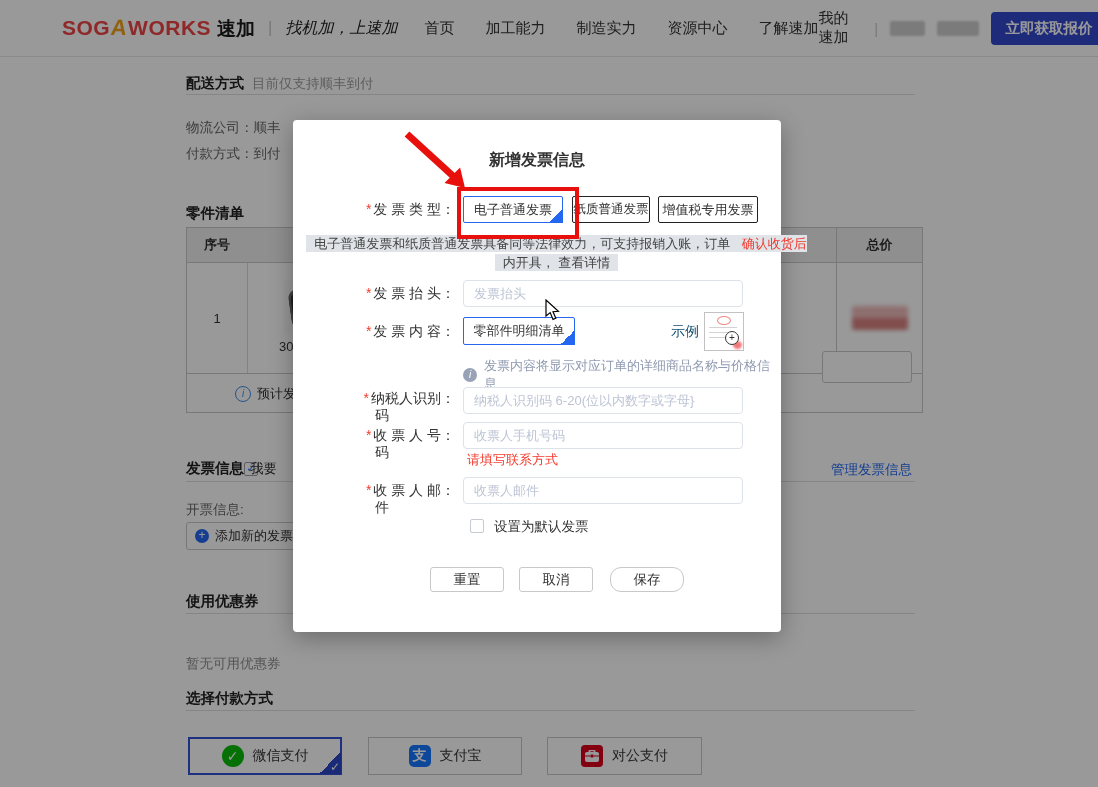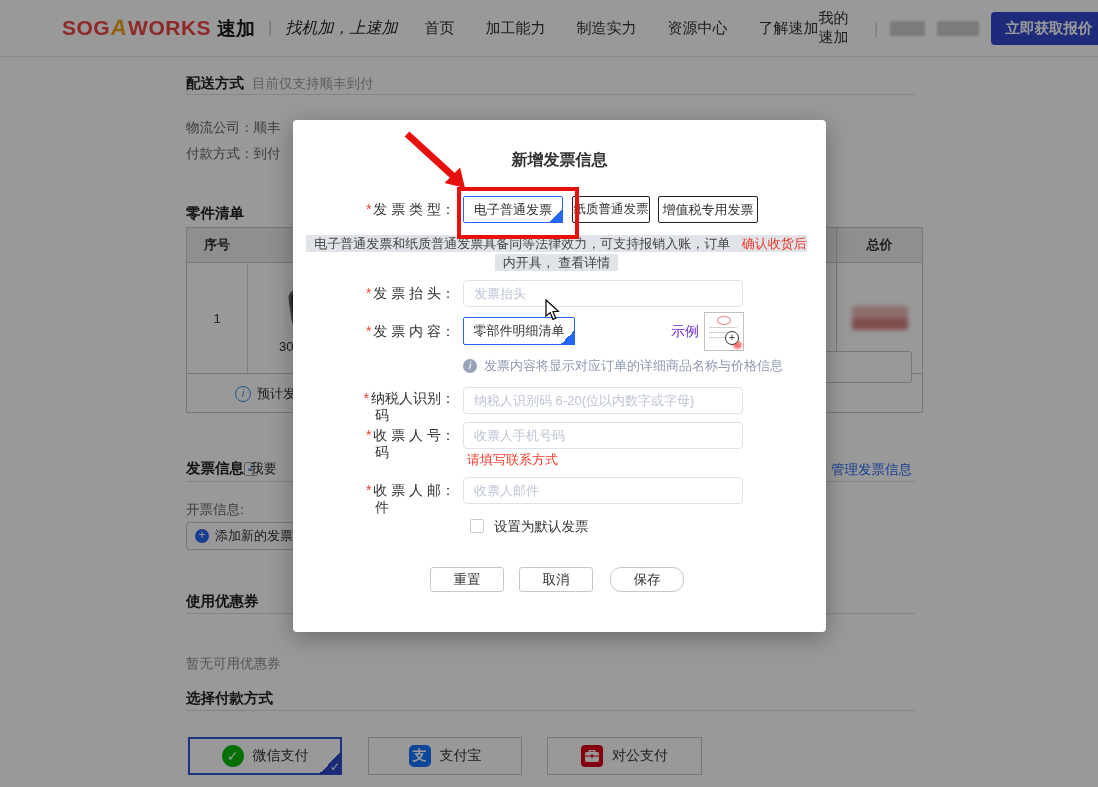--- a/index.html
+++ b/index.html
@@ -67,21 +67,21 @@
          display:flex;align-items:center;justify-content:center;}
   .ali-ic{width:22px;height:22px;border-radius:5px;background:#1677ff;color:#fff;font-size:14px;font-weight:bold;
           display:flex;align-items:center;justify-content:center;}
   .corp-ic{width:22px;height:22px;border-radius:4px;background:#d9001b;display:flex;align-items:center;justify-content:center;}
   .sel-corner{position:absolute;right:-1px;bottom:-1px;width:18px;height:18px;
       background:linear-gradient(to top left,#3353d6 50%,transparent 50%);color:#fff;font-size:10px;
       display:flex;align-items:flex-end;justify-content:flex-end;padding:0 1px 0 0;box-sizing:border-box;}
   .sel-corner-lg{width:22px;height:22px;font-size:12px;background:linear-gradient(to top left,#2d47c6 50%,transparent 50%);}
   
   .overlay{position:absolute;inset:0;background:rgba(0,0,0,.40);z-index:10;}
-  .modal{position:absolute;left:293px;top:120px;width:533px;height:512px;background:#fff;border-radius:4px;
+  .modal{position:absolute;left:293px;top:120px;width:488px;height:512px;background:#fff;border-radius:4px;
          z-index:20;box-shadow:0 6px 24px rgba(0,0,0,.3);}
   .m-title{position:absolute;top:30px;left:0;width:100%;text-align:center;font-weight:bold;font-size:16px;color:#333;}
   .flabel{position:absolute;left:42px;width:120px;text-align:right;font-size:14px;color:#333;white-space:pre;}
   .flabel2{position:absolute;left:82px;font-size:14px;color:#333;}
   .req{color:#f43b2d;margin-right:2px;}
   .tbtn{position:absolute;top:76px;height:27px;line-height:25px;text-align:center;box-sizing:border-box;
         border-radius:2px;font-size:13px;background:#fff;color:#333;white-space:nowrap;}
   .tbtn-sel{border:1px solid #2468f2;position:relative;}
   .tbtn-plain{border:1px solid #222;}
   .tcorner{position:absolute;right:-1px;bottom:-1px;width:15px;height:15px;
@@ -91,21 +91,21 @@
   .anno-arrow{position:absolute;left:108px;top:10px;z-index:6;pointer-events:none;}
   .notice{position:absolute;left:6px;width:515px;text-align:center;font-size:13px;line-height:19px;color:#444;}
   .hl{background:#e0e4e9;padding:1px 8px;}
   .hl-red{color:#f0372a;background:#e0e4e9;padding:1px 0;}
   .minput{position:absolute;left:170px;width:280px;height:27px;border:1px solid #dde1e9;border-radius:4px;
           padding:0 10px;box-sizing:border-box;font-size:13px;color:#333;background:#fff;outline:none;
           font-family:"Liberation Sans","DejaVu Sans",sans-serif;}
   .minput::placeholder{color:#bdc4d4;}
   .sel-field{position:absolute;left:170px;top:197px;width:112px;height:28px;border:1px solid #2468f2;border-radius:2px;
              box-sizing:border-box;font-size:13px;line-height:26px;text-align:center;background:#fff;}
-  .sample-lb{position:absolute;left:378px;top:203px;font-size:14px;color:#6d28d9;}
+  .sample-lb{position:absolute;left:378px;top:203px;font-size:14px;color:#0c4a6e;}
   .thumb{position:absolute;left:411px;top:192px;width:38px;height:37px;border:1px solid #c2c2c2;background:#fff;}
   .thumb .tline{position:absolute;left:4px;height:1px;background:#d3d3d3;}
   .thumb .stamp{position:absolute;left:12px;top:3px;width:12px;height:7px;border:1px solid #e88;border-radius:50%;}
   .thumb .mag{position:absolute;right:4px;bottom:5px;width:12px;height:12px;border:1px solid #333;border-radius:50%;
               font-size:10px;line-height:11px;text-align:center;color:#333;background:#fff;}
   .thumb .blob{position:absolute;right:1px;bottom:1px;width:9px;height:8px;background:#e55;border-radius:50%;filter:blur(1px);opacity:.8;}
   .cnote{position:absolute;left:170px;top:237px;font-size:13px;color:#8f9ab0;display:flex;align-items:center;gap:7px;}
   .info-dot{width:14px;height:14px;border-radius:50%;background:#98a3b8;color:#fff;font-size:10px;
             line-height:14px;text-align:center;font-style:italic;flex:none;}
   .ferr{position:absolute;left:174px;top:331px;color:#f43b2d;font-size:13px;}

